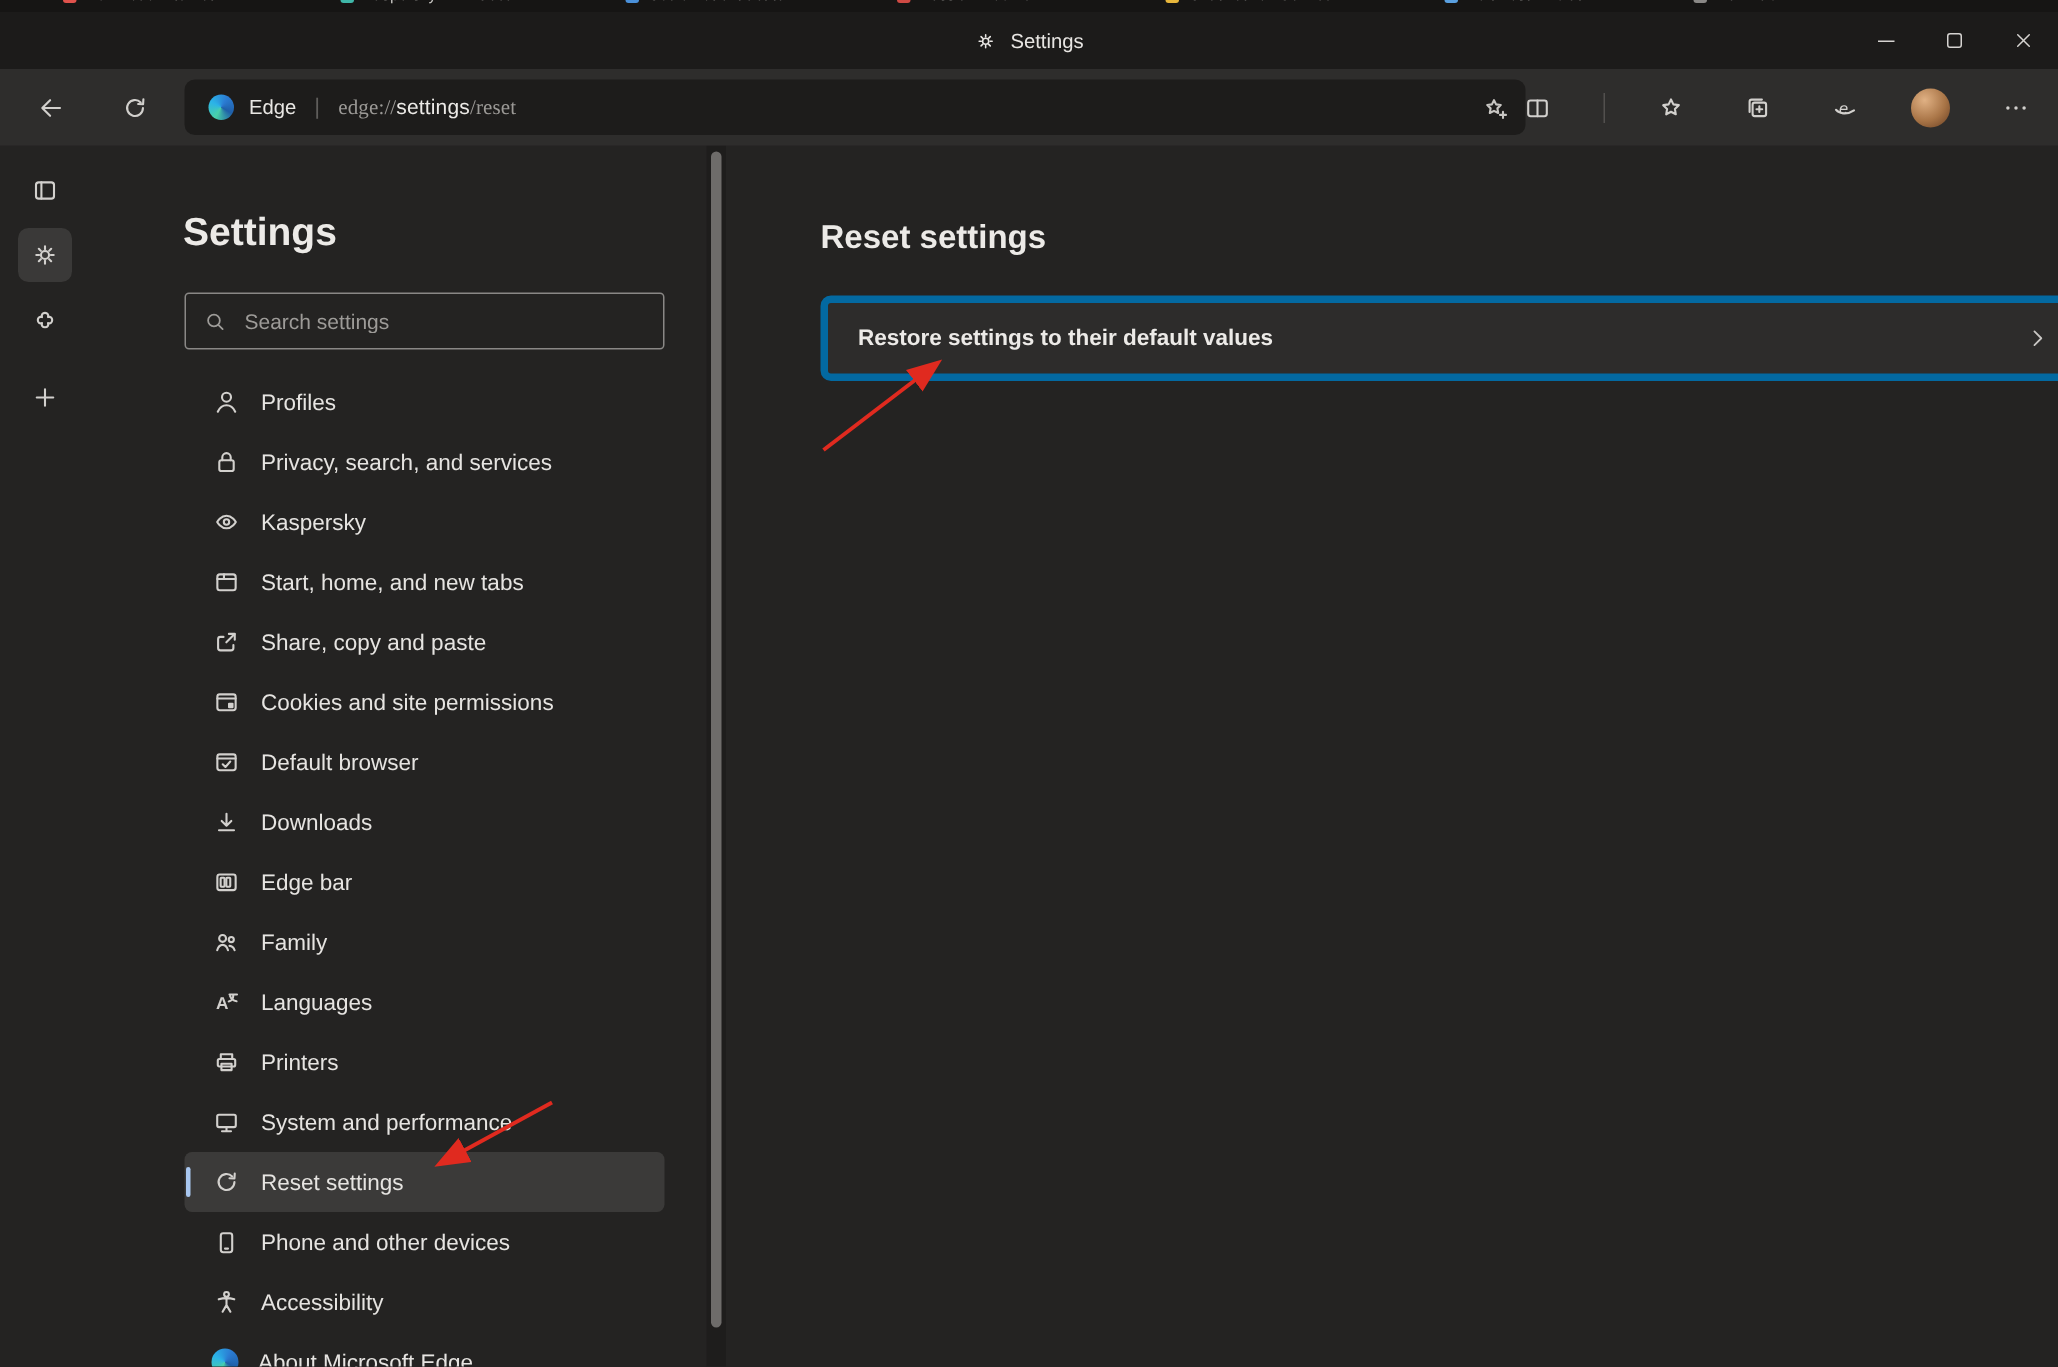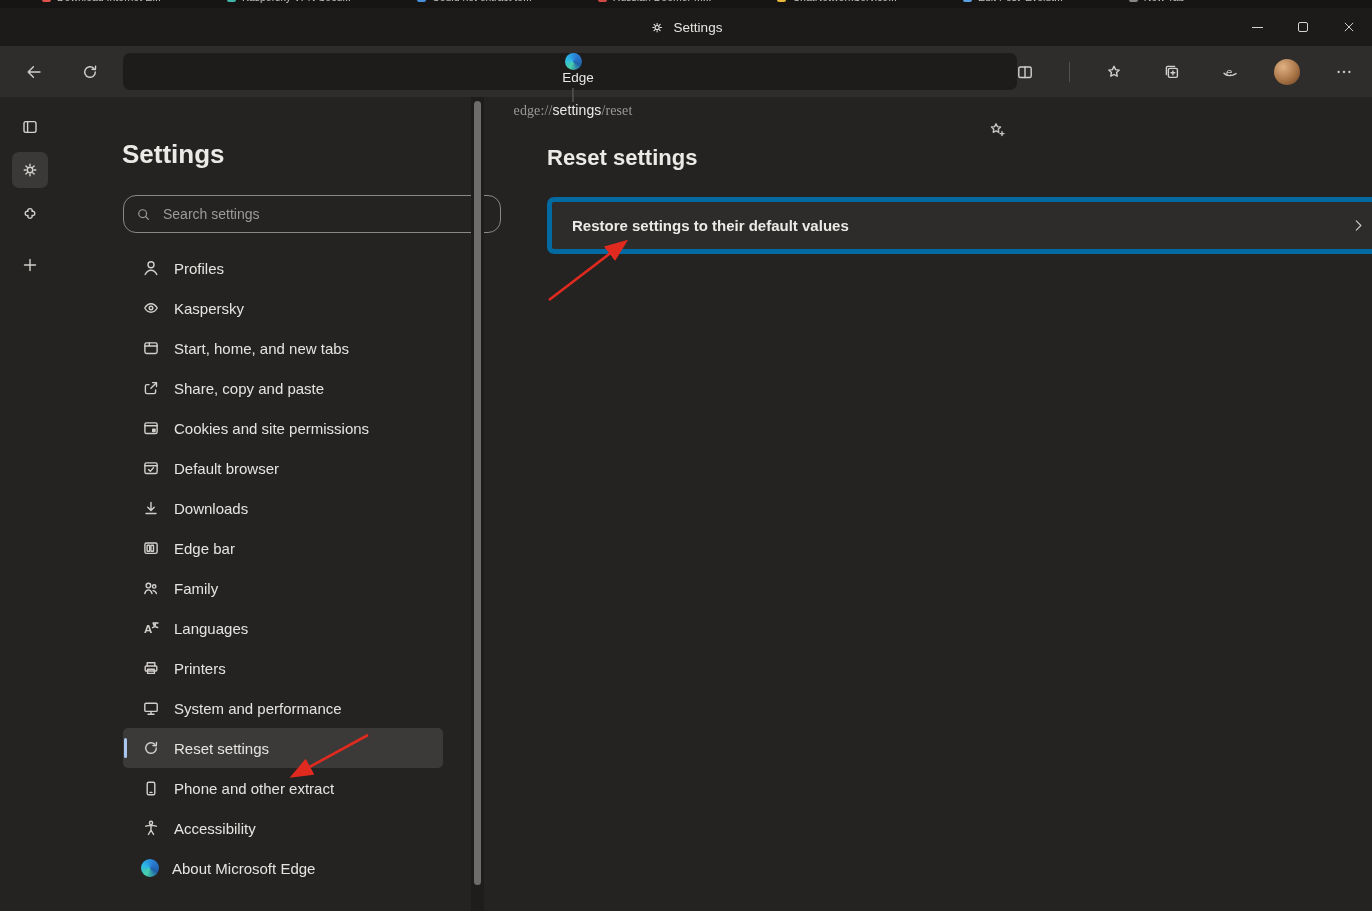--- a/index.html
+++ b/index.html
@@ -21,21 +21,21 @@
     display:flex; align-items:center; gap:9px; font-size:13.5px; color:#e8e6e3; }
   .win-controls { position:absolute; right:0; top:0; height:38px; display:flex; }
   .win-btn { width:46px; height:38px; display:flex; align-items:center; justify-content:center; color:#d6d4d1; cursor:default; }
   .ctl-min { width:11px; border-top:1.2px solid #d6d4d1; display:inline-block; }
   .ctl-max { width:10px; height:10px; border:1.1px solid #d6d4d1; border-radius:2px; display:inline-block; }
   
   .toolbar { position:absolute; top:46px; left:0; right:0; height:51px; background:#2e2d2c; z-index:4; }
   .nav-btns { position:absolute; left:20px; top:0; height:51px; display:flex; align-items:center; }
   .tool-btn { width:28px; height:32px; display:flex; align-items:center; justify-content:center; color:#d2d0cd; }
   .omnibox { position:absolute; left:123px; top:7px; width:894px; height:37px; background:#1d1c1b;
-    border-radius:7px; display:flex; align-items:center; padding:0 10px 0 16px;flex-direction:column; }
+    border-radius:7px; display:flex; align-items:center; padding:0 10px 0 16px; }
   .edge-ball { width:17px; height:17px; border-radius:50%; display:inline-block; flex:none;
     background: conic-gradient(from 210deg, #49d0a9, #2bb3e8, #2b7cd3, #1f5fa8, #49d0a9); }
   .omni-site { font-size:13.5px; color:#e8e6e3; margin-left:10px; }
   .omni-divider { color:#5f5d5b; margin:0 12px; font-size:15px; }
   .omni-url { font-size:14px; letter-spacing:.1px; }
   .u-dim { color:#9b9996;font-family:Liberation Serif, serif; } .u-hi { color:#eceae7; }
   .omni-star { margin-left:auto; color:#c8c6c3; }
   .tool-icons { position:absolute; right:14px; top:0; height:51px; display:flex; align-items:center; gap:30px; }
   .vdiv { width:1px; height:20px; background:#52504e; }
   .avatar { width:26px; height:26px; border-radius:50%; flex:none;
@@ -43,22 +43,22 @@
   
   .rail { position:absolute; left:0; top:97px; width:60px; bottom:0; display:flex; flex-direction:column; align-items:center; z-index:3; }
   .rail-btn { width:36px; height:36px; border-radius:7px; display:flex; align-items:center; justify-content:center; color:#d2d0cd; }
   .rail-btn.active { background:#3a3938; }
   
   .scrollbar { position:absolute; left:471px; top:97px; width:13px; bottom:0; background:#1e1d1c; z-index:3; }
   .scroll-thumb { position:absolute; left:3px; top:4px; width:7px; height:784px; background:#6e6c6a; border-radius:4px; }
   
   .settings-panel { position:absolute; left:60px; top:97px; width:411px; bottom:0; }
   .panel-title { position:absolute; left:62px; top:42px; font-size:26px; font-weight:700; color:#eceae7; }
-  .searchbox { position:absolute; left:63px; top:98px; width:378px; height:38px;
-    border:1px solid #8a8886; border-radius:13px; display:flex; align-items:center; gap:9px; padding:0 11px; color:#9d9b98; }
+  .searchbox { position:absolute; left:63px; top:98px; width:320px; height:38px;
+    border:1px solid #8a8886; border-radius:3px; display:flex; align-items:center; gap:9px; padding:0 11px; color:#9d9b98; }
   .searchbox input { background:transparent; border:none; outline:none; color:#e8e6e3;
     font-family:inherit; font-size:14px; width:100%; }
   .searchbox input::placeholder { color:#9d9b98; }
   .side-list { position:absolute; left:63px; top:151px; width:320px; }
   .side-item { height:40px; display:flex; align-items:center; gap:13px; padding-left:18px;
     border-radius:5px; font-size:15px; color:#e6e4e1; position:relative; }
   .side-item .s-icon { color:#d2d0cd; display:flex; flex:none; }
   .side-item.active { background:#3b3a39; }
   .side-item.active::before { content:''; position:absolute; left:1px; top:10px; width:3px; height:20px;
     border-radius:2px; background: var(--accent, #a9c7f0); }
@@ -267,20 +267,29 @@
           <svg class="icon" width="20" height="20" viewBox="0 0 20 20" fill="none" stroke="currentColor" stroke-width="1.4" stroke-linecap="round" stroke-linejoin="round">
             <circle cx="10" cy="6.8" r="3"></circle>
             <path d="M4.2 16.5c1.4-3.1 3.6-4.3 5.8-4.3s4.4 1.2 5.8 4.3"></path>
           </svg>
         </span>
         <span class="s-label">Profiles</span>
       </div>
       <div class="side-item">
         <span class="s-icon">
           <svg class="icon" width="20" height="20" viewBox="0 0 20 20" fill="none" stroke="currentColor" stroke-width="1.4" stroke-linecap="round" stroke-linejoin="round">
+            <rect x="5.2" y="8.8" width="9.6" height="7.2" rx="1.4"></rect>
+            <path d="M7.2 8.8V6.9a2.8 2.8 0 0 1 5.6 0v1.9"></path>
+          </svg>
+        </span>
+        <span class="s-label">Privacy, search, and services</span>
+      </div>
+      <div class="side-item">
+        <span class="s-icon">
+          <svg class="icon" width="20" height="20" viewBox="0 0 20 20" fill="none" stroke="currentColor" stroke-width="1.4" stroke-linecap="round" stroke-linejoin="round">
             <path d="M3.8 10s2.4-4.2 6.2-4.2S16.2 10 16.2 10s-2.4 4.2-6.2 4.2S3.8 10 3.8 10z"></path>
             <circle cx="10" cy="10" r="1.8"></circle>
           </svg>
         </span>
         <span class="s-label">Kaspersky</span>
       </div>
       <div class="side-item">
         <span class="s-icon">
           <svg class="icon" width="20" height="20" viewBox="0 0 20 20" fill="none" stroke="currentColor" stroke-width="1.4" stroke-linecap="round" stroke-linejoin="round">
             <rect x="3.9" y="4.9" width="12.2" height="10.6" rx="1.7"></rect>
@@ -385,21 +394,21 @@
         </span>
         <span class="s-label">Reset settings</span>
       </div>
       <div class="side-item">
         <span class="s-icon">
           <svg class="icon" width="20" height="20" viewBox="0 0 20 20" fill="none" stroke="currentColor" stroke-width="1.4" stroke-linecap="round" stroke-linejoin="round">
             <rect x="6.2" y="4.2" width="7.6" height="12.6" rx="1.6"></rect>
             <path d="M9 14.4h2"></path>
           </svg>
         </span>
-        <span class="s-label">Phone and other extract</span>
+        <span class="s-label">Phone and other devices</span>
       </div>
       <div class="side-item">
         <span class="s-icon">
           <svg class="icon" width="20" height="20" viewBox="0 0 20 20" fill="none" stroke="currentColor" stroke-width="1.4" stroke-linecap="round" stroke-linejoin="round">
             <circle cx="10" cy="4.9" r="1.6"></circle>
             <path d="M4.8 8.2c3.5-1.1 6.9-1.1 10.4 0M10 7.9v4.2M10 12.1l-2.6 4.4M10 12.1l2.6 4.4"></path>
           </svg>
         </span>
         <span class="s-label">Accessibility</span>
       </div>

